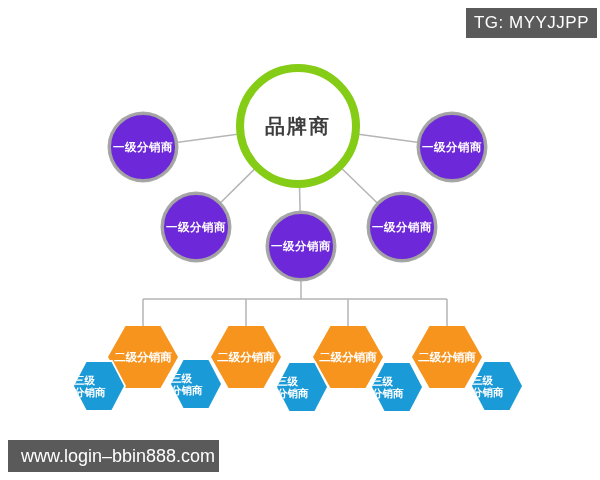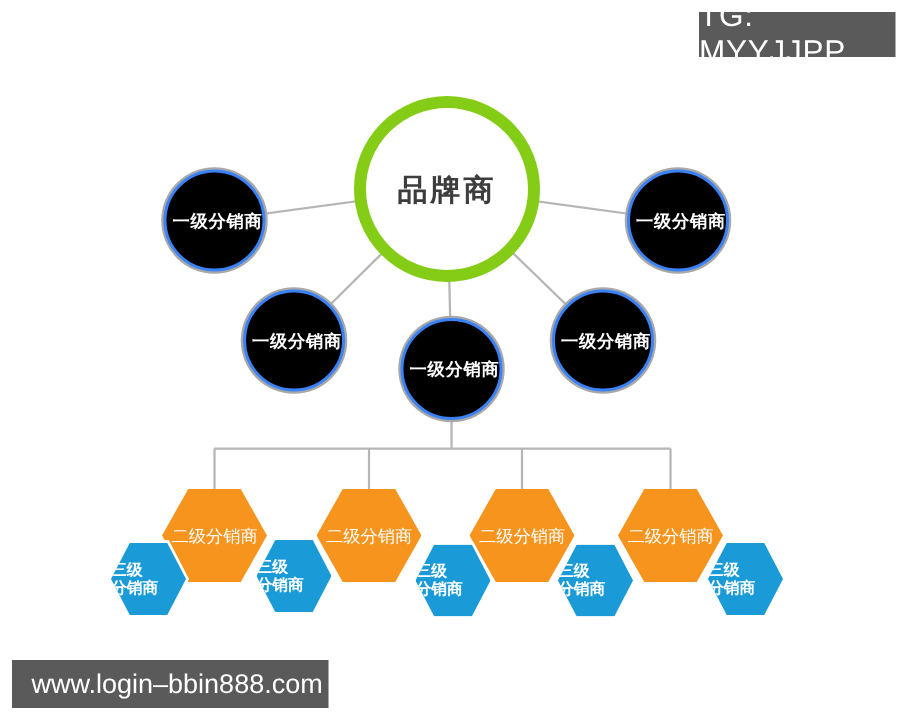--- a/index.html
+++ b/index.html
@@ -16,51 +16,50 @@
   .node{position:absolute;display:flex;align-items:center;justify-content:center;
         text-align:center;box-sizing:border-box;}
   .root-circle{
     width:124px;height:124px;border-radius:50%;
     background:#ffffff;border:8px solid #84cc16;
     z-index:4;
   }
   .root-circle span{font-size:20px;font-weight:600;color:#3d3d3d;letter-spacing:2px;}
   .l1-circle{
     width:68px;height:68px;border-radius:50%;
-    background:#000000;border:2px solid #3b82f6;
+    background:#6d28d9;border:2px solid #a3a3a3;
     box-shadow:0 0 0 1.5px #a8a8a8;
     z-index:4;
-    justify-content:flex-end;
   }
   .l1-circle span{font-size:11.5px;font-weight:bold;color:#ffffff;letter-spacing:0.5px;}
 
   
   .hex{clip-path:polygon(25% 0%,75% 0%,100% 50%,75% 100%,25% 100%,0% 50%);}
   .l2-hex{
     position:absolute;width:70px;height:62px;background:#f6941e;
     display:flex;align-items:center;justify-content:center;z-index:2;
   }
-  .l2-hex span{font-size:11.5px;font-weight:normal;color:#ffffff;}
+  .l2-hex span{font-size:11.5px;font-weight:bold;color:#ffffff;}
   .l3-hex-outer{
     position:absolute;width:54px;height:52px;background:#ffffff;z-index:3;
   }
   .l3-hex-inner{
     position:absolute;inset:2px;background:#1a9ad6;
     display:flex;flex-direction:column;align-items:flex-start;justify-content:center;
     line-height:1.15;
   }
   .l3-hex-inner span{font-size:10.5px;font-weight:bold;color:#ffffff;}
 
   
   .banner{
     position:absolute;background:#5a5a5a;color:#ffffff;
     display:flex;align-items:center;z-index:9;
   }
   .banner-top{left:466px;top:8px;width:131px;height:30px;justify-content:center;
-              font-size:21px;letter-spacing:0.5px;}
+              font-size:17px;letter-spacing:0.5px;}
   .banner-bottom{left:8px;top:440px;width:211px;height:32px;padding-left:13px;
               font-size:18px;box-sizing:border-box;}
 </style>
 </head>
 <body>
 
 <div class="stage">
 
   <svg class="wires" width="600" height="480">
     <g stroke="#b5b5b5" stroke-width="1.5" fill="none">

